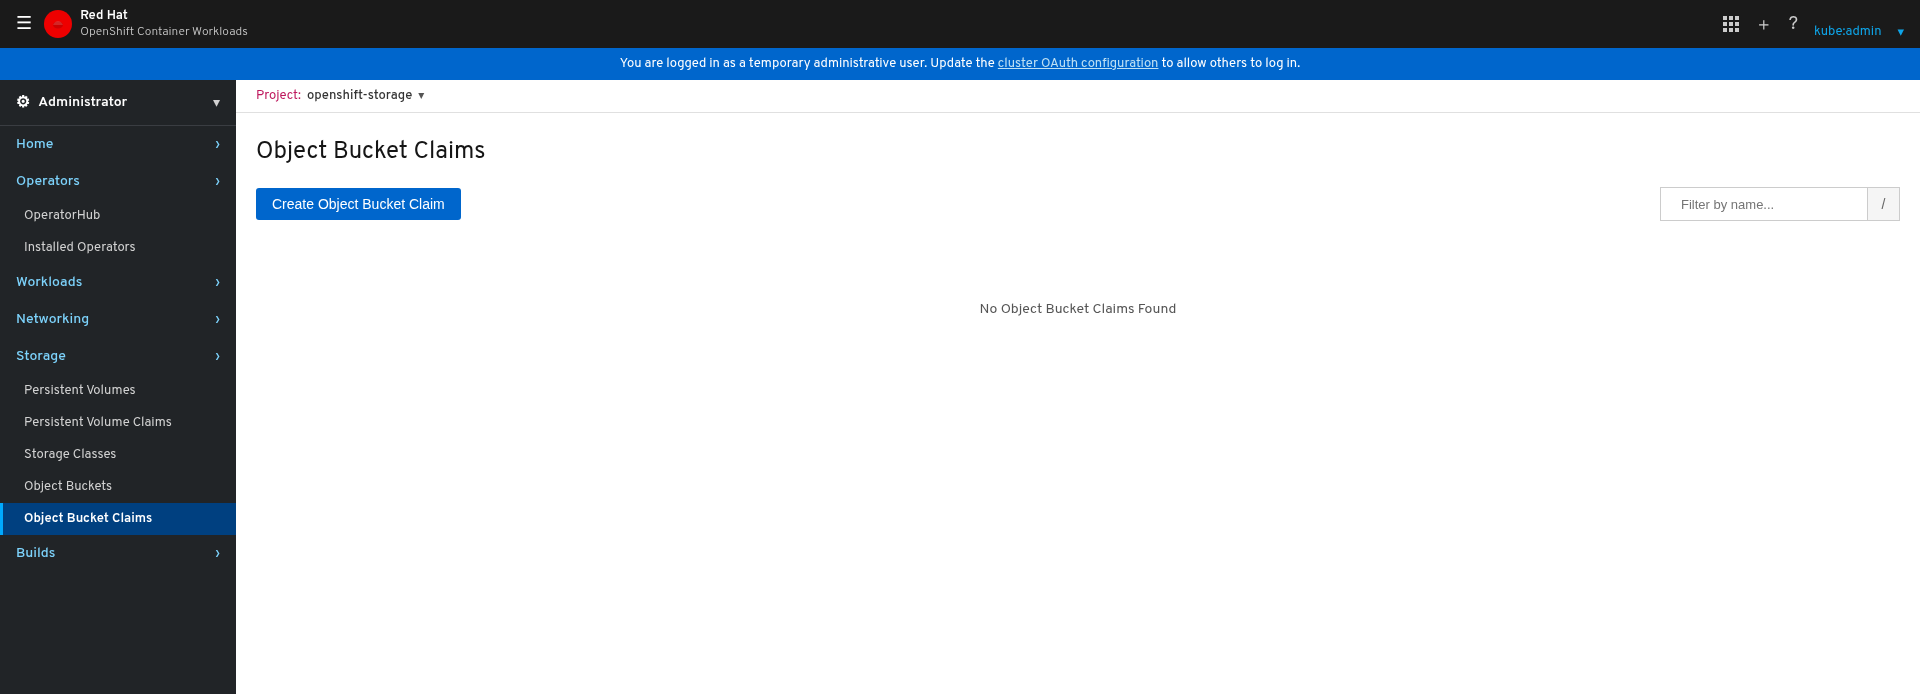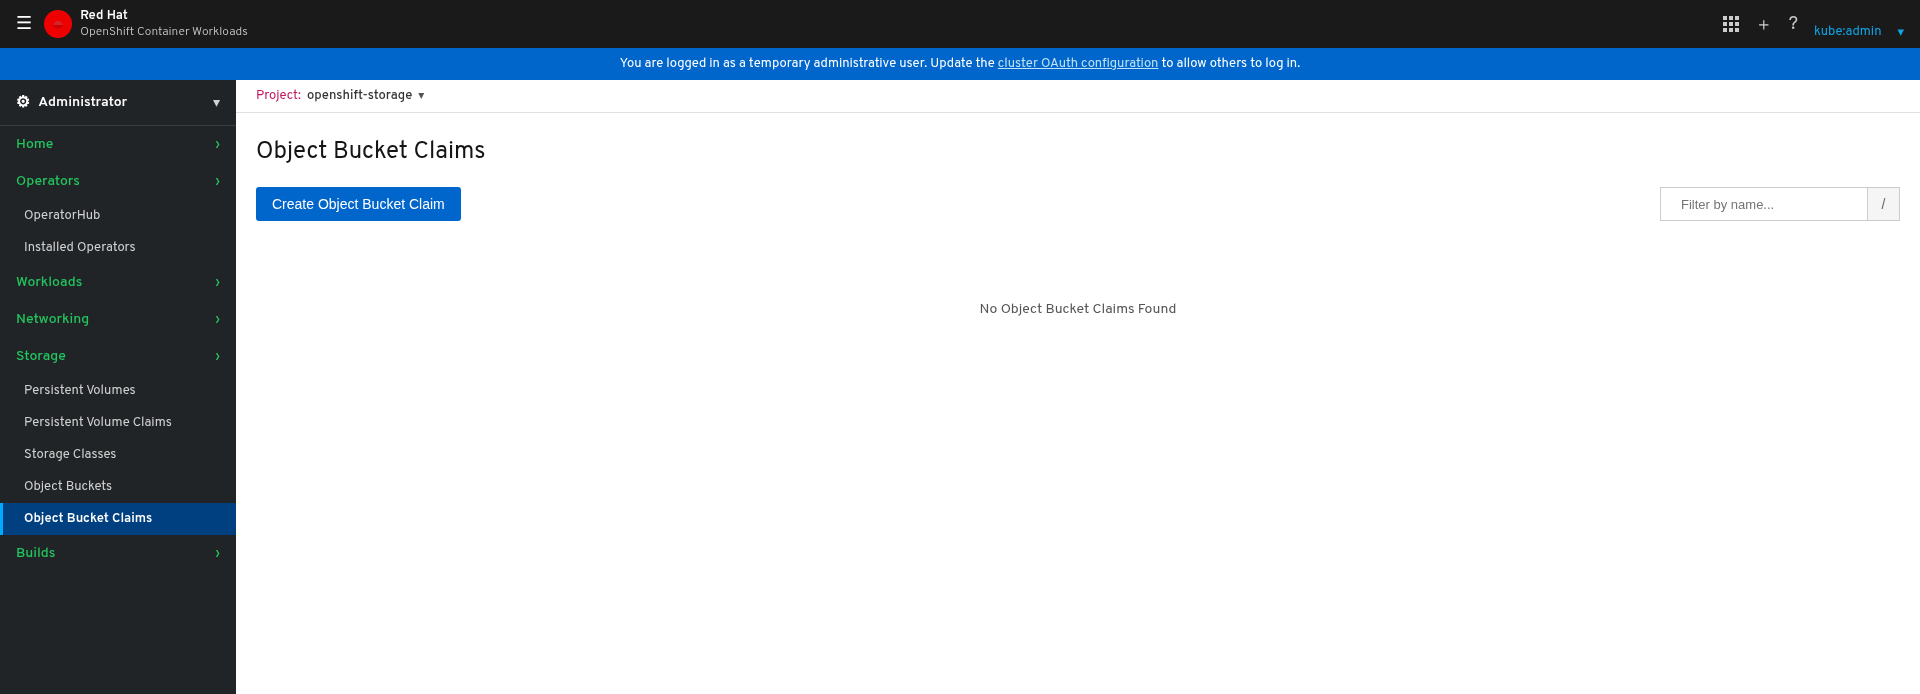--- a/index.html
+++ b/index.html
@@ -62,21 +62,21 @@
       flex-direction: column;
     }
     .sidebar-section-header {
       display: flex;
       align-items: flex-end;
       justify-content: space-between;
       padding: 10px 16px;
       cursor: pointer;
       font-size: 14px;
       font-weight: 500;
-      color: #22c55e;
+      color: #7dd3fc;
     }
     .sidebar-item {
       padding: 8px 20px 8px 24px;
       cursor: pointer;
       font-size: 13px;
       color: #d2d2d2;
     }
     .sidebar-item.active {
       background: #004080;
       color: #fff;
@@ -129,20 +129,21 @@
     .page-title {
       font-size: 24px;
       font-weight: 400;
       color: #151515;
       margin-bottom: 20px;
     }
 
     
     .toolbar {
       display: flex;
+      align-items: center;
       justify-content: space-between;
       margin-bottom: 20px;
     }
     .btn-primary {
       background: #0066cc;
       color: #fff;
       border: none;
       padding: 8px 16px;
       font-size: 14px;
       cursor: pointer;

